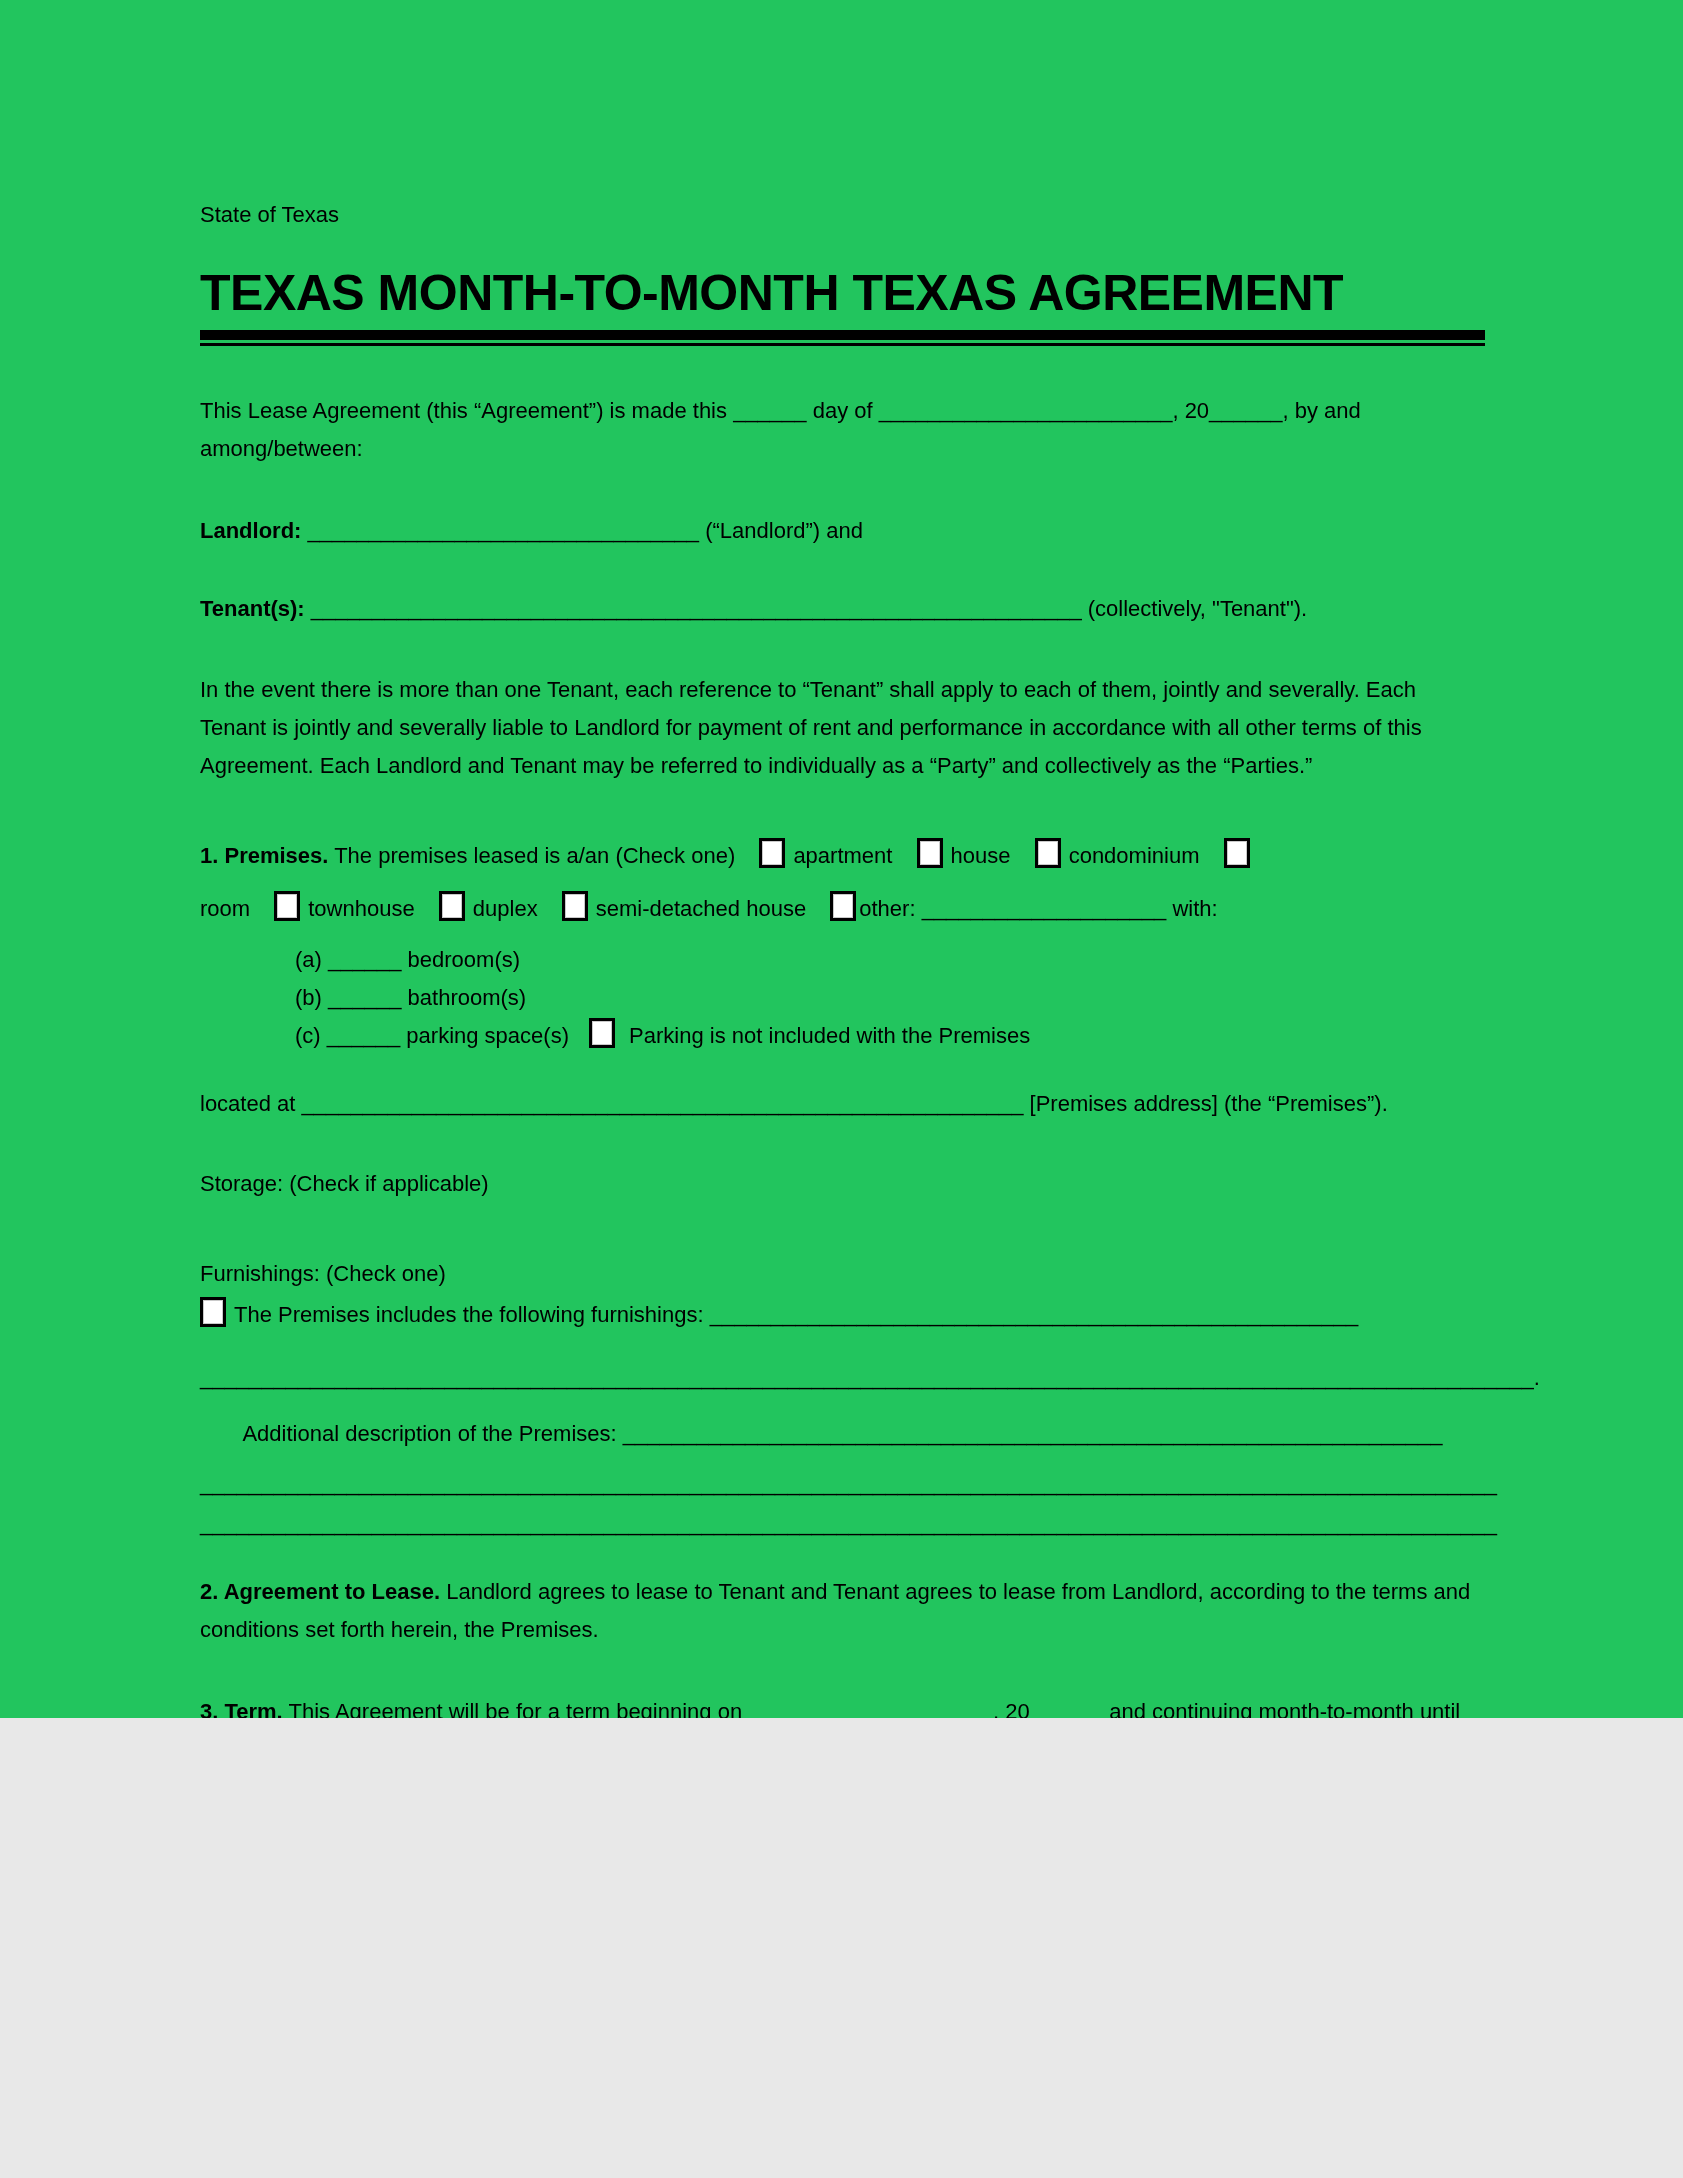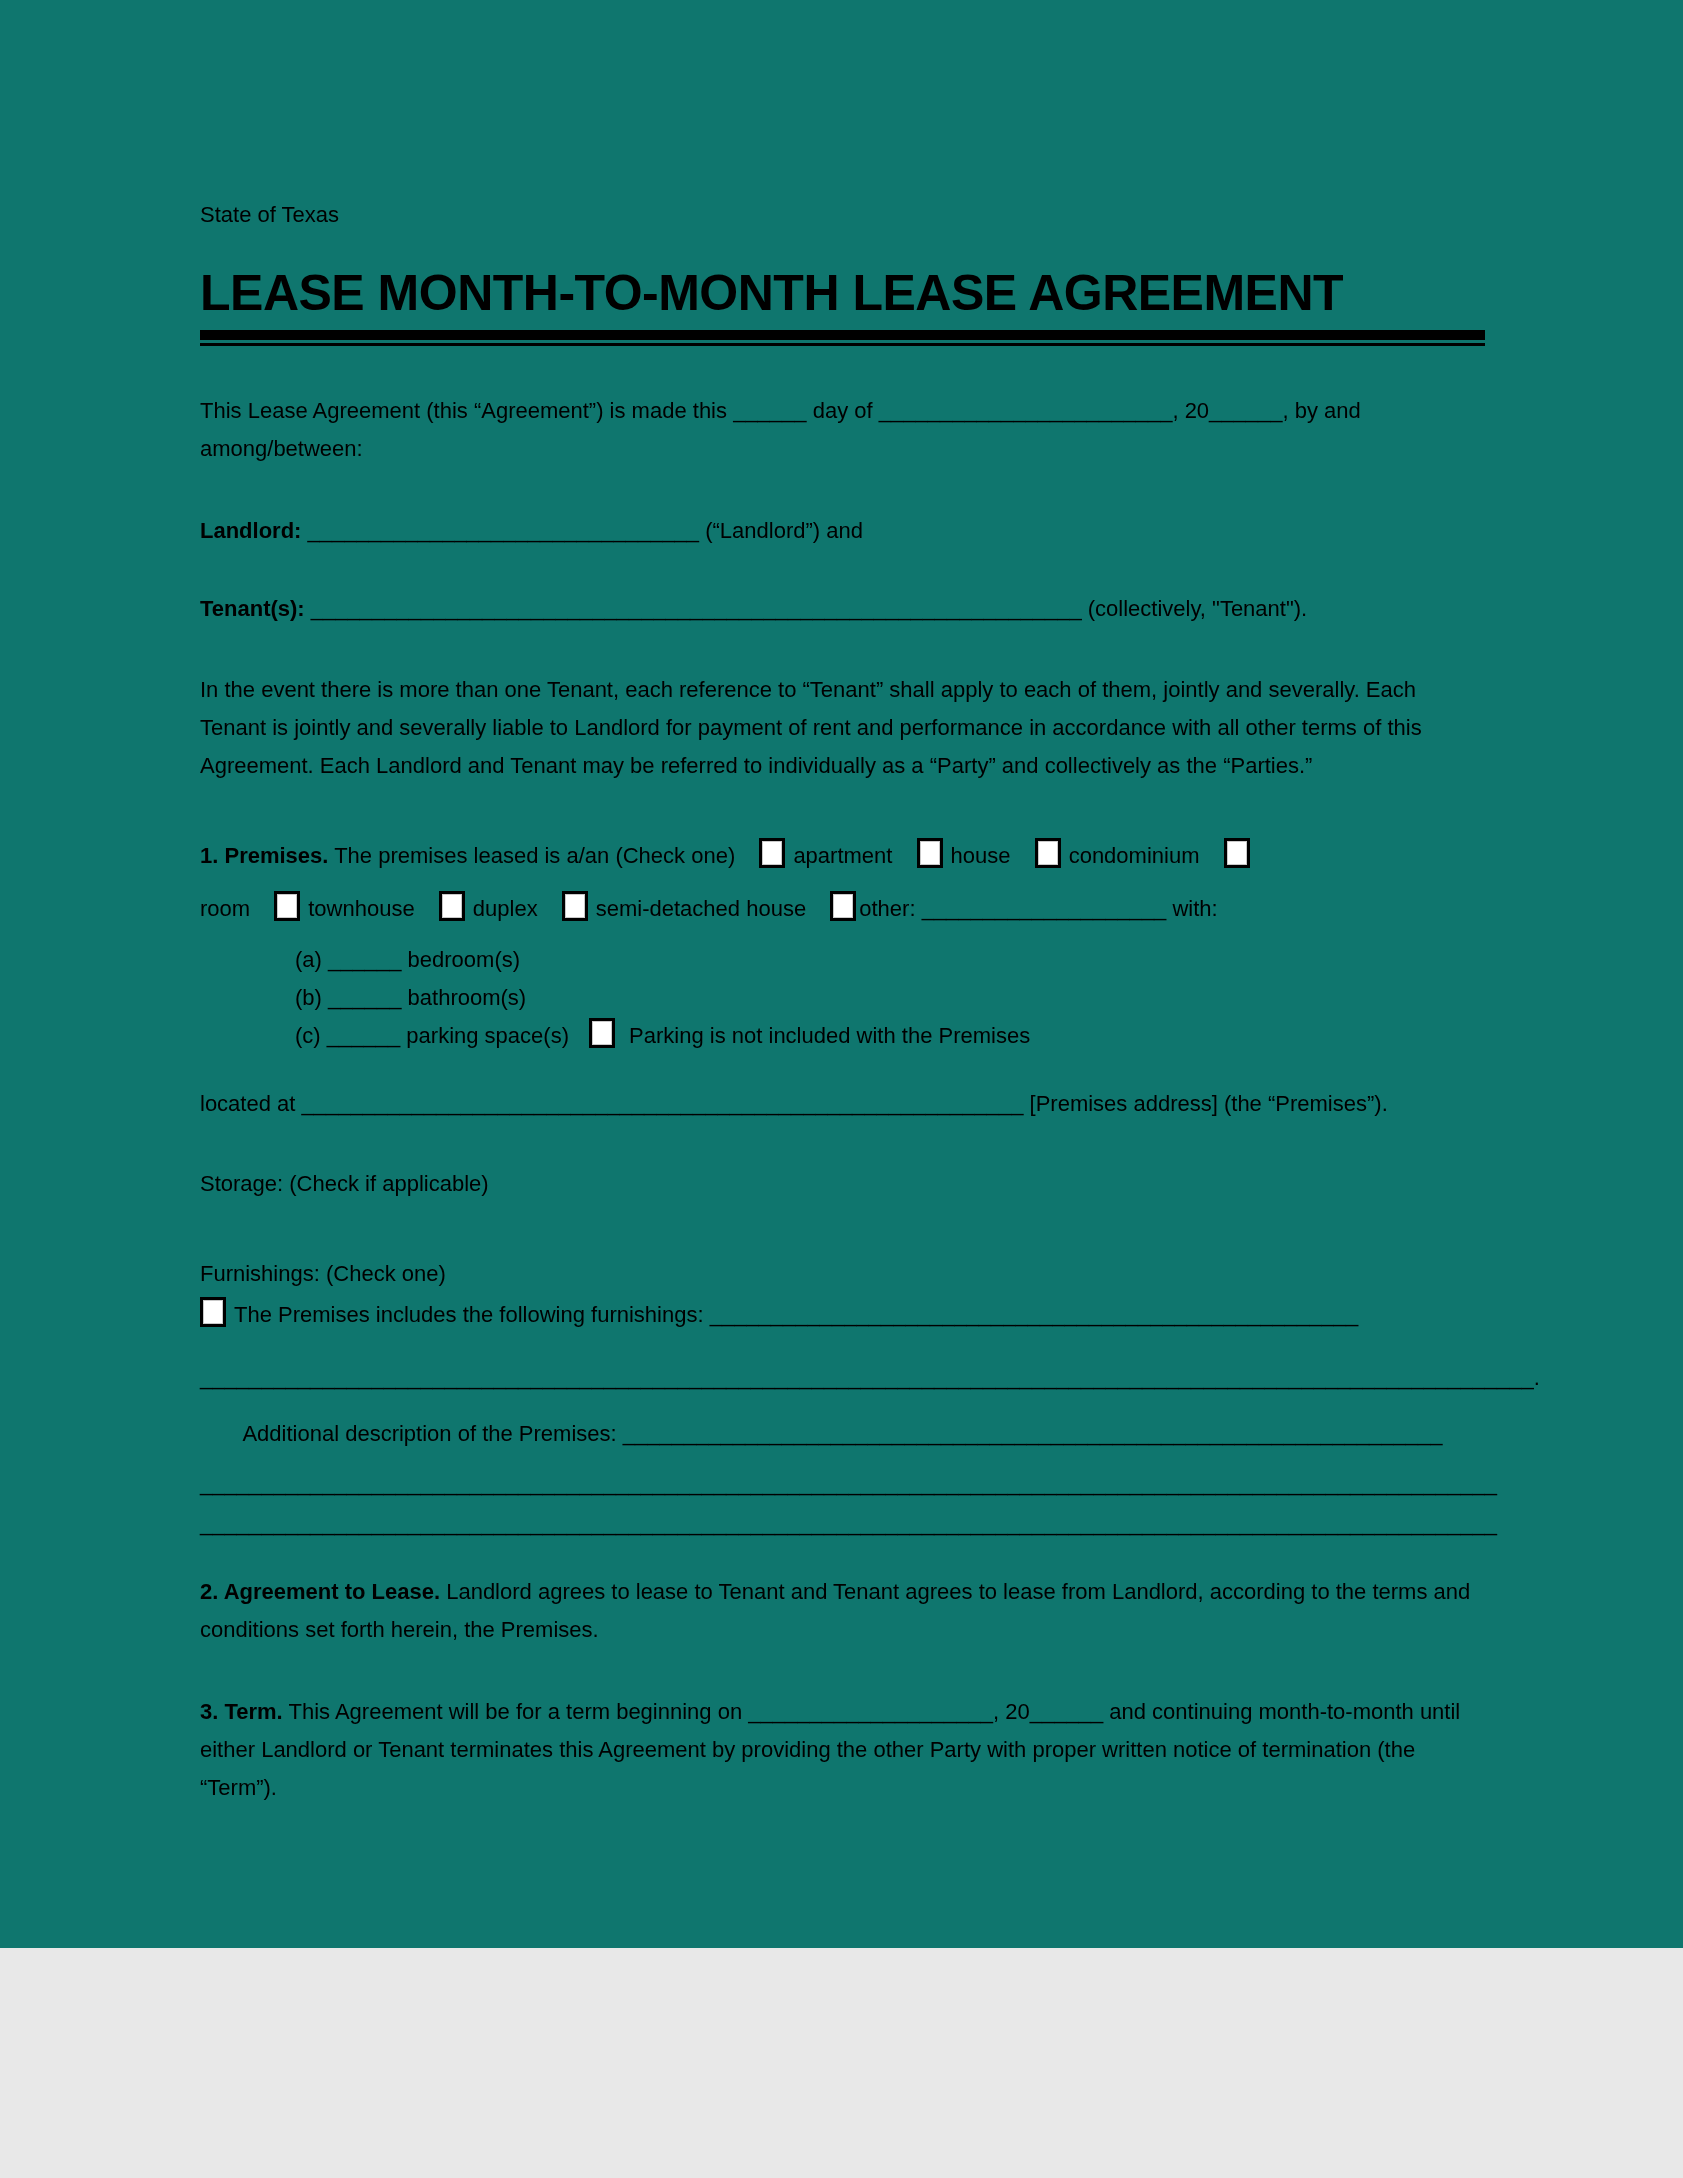--- a/index.html
+++ b/index.html
@@ -1,20 +1,20 @@
 <!DOCTYPE html>
 <html><head>
 <meta charset="utf-8">
 <style>
   html,body{margin:0;padding:0;background:#e8e8e8;}
   .page{
     position:relative;
-    width:1683px;height:1948px;
+    width:1683px;height:1718px;
     margin:0 auto;
-    background:#0f766e;
+    background:#22c55e;
     font-family:"Liberation Sans","DejaVu Sans",sans-serif;
     color:#000;
     font-size:22px;
     line-height:38px;
     box-sizing:border-box;
     padding:201px 198px 0 200px;
     overflow:hidden;
   }
   .line{white-space:nowrap;}
   .b{font-weight:bold;}
@@ -73,21 +73,21 @@
   .logo .h{position:absolute;left:23px;top:26px;right:0;height:6px;background:#fff;}
   .logo .notch{position:absolute;right:-1px;top:2px;width:9px;height:9px;background:#fff;clip-path:polygon(0 0,100% 0,100% 100%);}
 </style>
 </head>
 <body>
 
 <div class="page">
 
   <div class="state">State of Texas</div>
 
-  <h1 class="doc-title">LEASE MONTH-TO-MONTH LEASE AGREEMENT</h1>
+  <h1 class="doc-title">TEXAS MONTH-TO-MONTH TEXAS AGREEMENT</h1>
   <div class="rule-thick"></div>
   <div class="rule-thin"></div>
 
   <div class="intro">
     <div class="line">
       <span>This Lease Agreement (this “Agreement”) is made this</span>
       <span class="blank">______</span>
       <span>day of</span>
       <span class="blank">________________________</span><span>, 20</span><span class="blank">______</span><span>, by and</span>
     </div>

